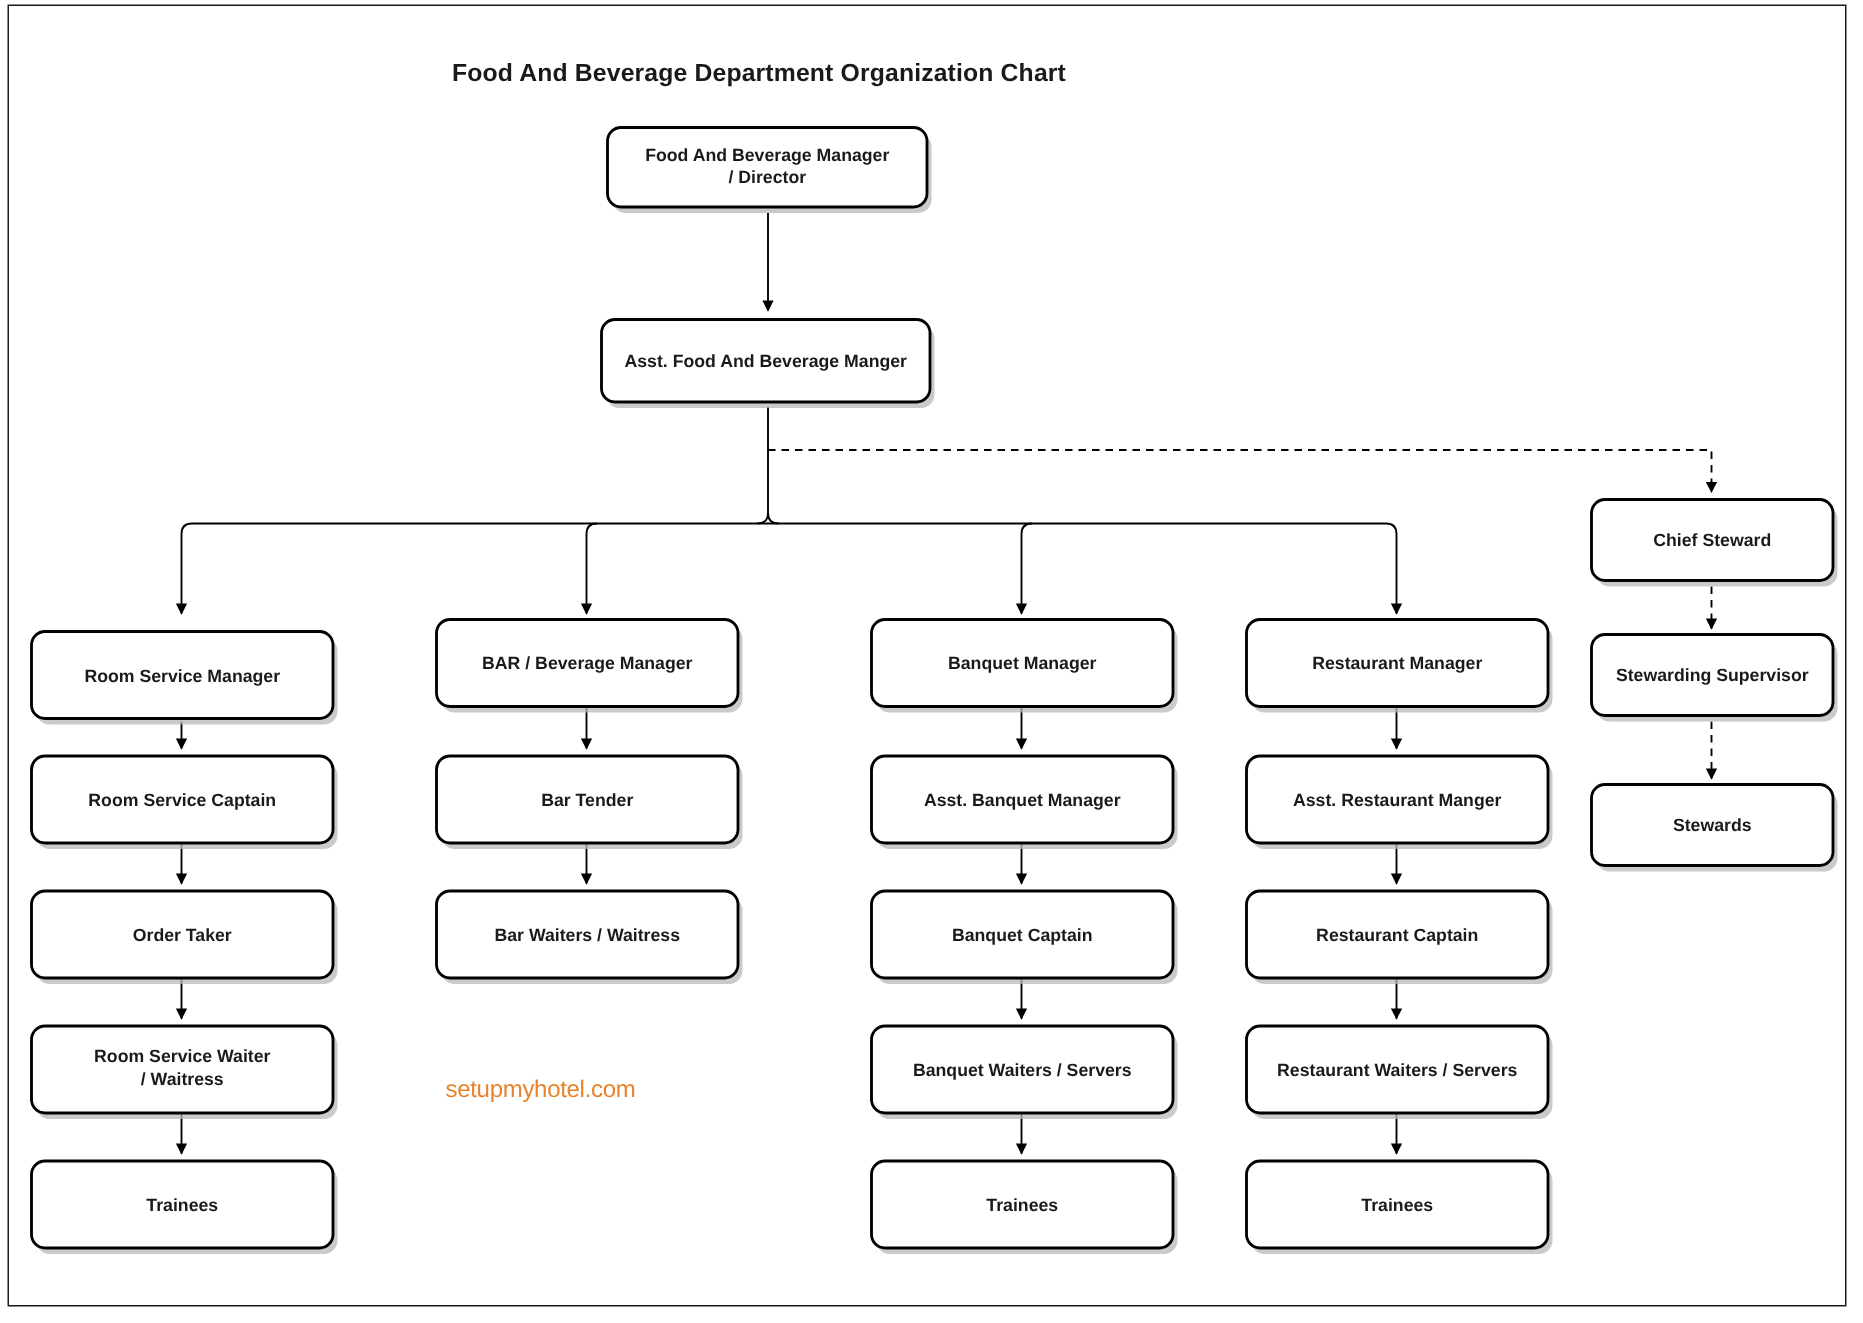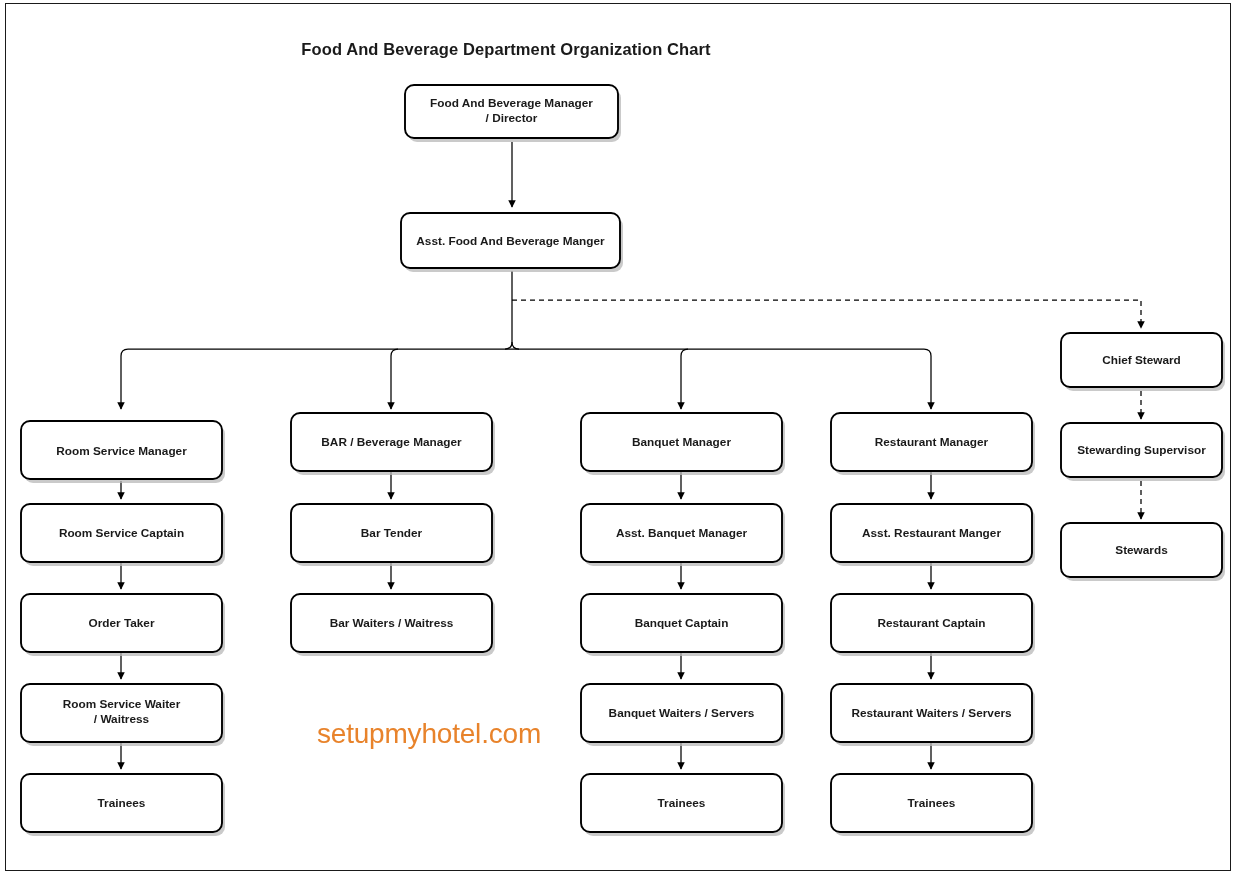--- a/index.html
+++ b/index.html
@@ -38,25 +38,24 @@
     text-align: center;
     font-size: 16.5px;
     font-weight: bold;
     color: #1a1a1a;
     letter-spacing: 0.1px;
   }
   #watermark {
     position: absolute;
     left: 297px;
     top: 718px;
-    font-size: 28px;
+    font-size: 16px;
     color: #e8832b;
     letter-spacing: -0.2px;
     white-space: nowrap;
-    margin-left: 20px;
   }
   #diagram {
     position: absolute;
     left: 0;
     top: 0;
   }
   .node-box {
     fill: #ffffff;
     stroke: #000000;
     stroke-width: 1.9;

